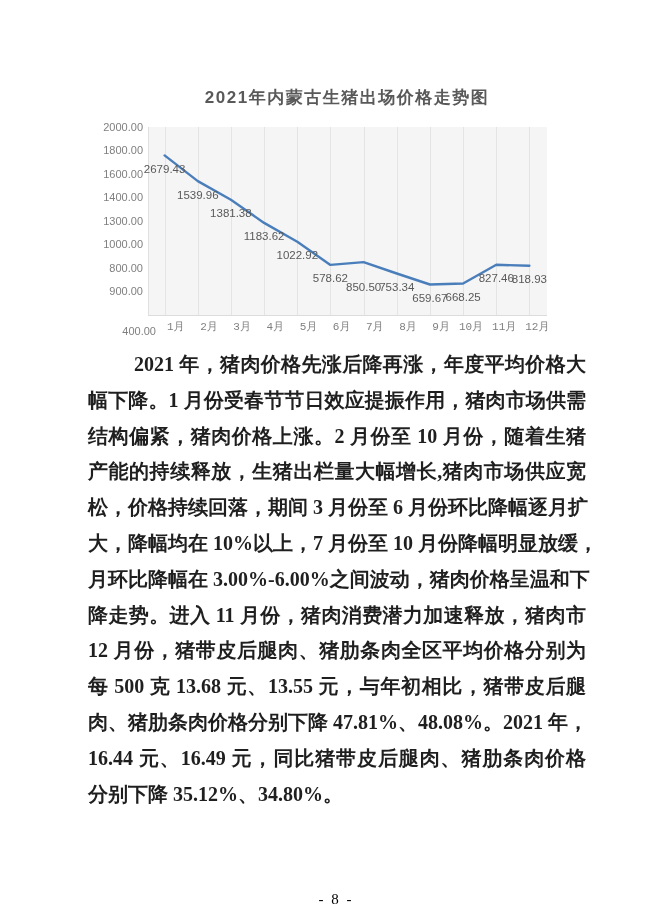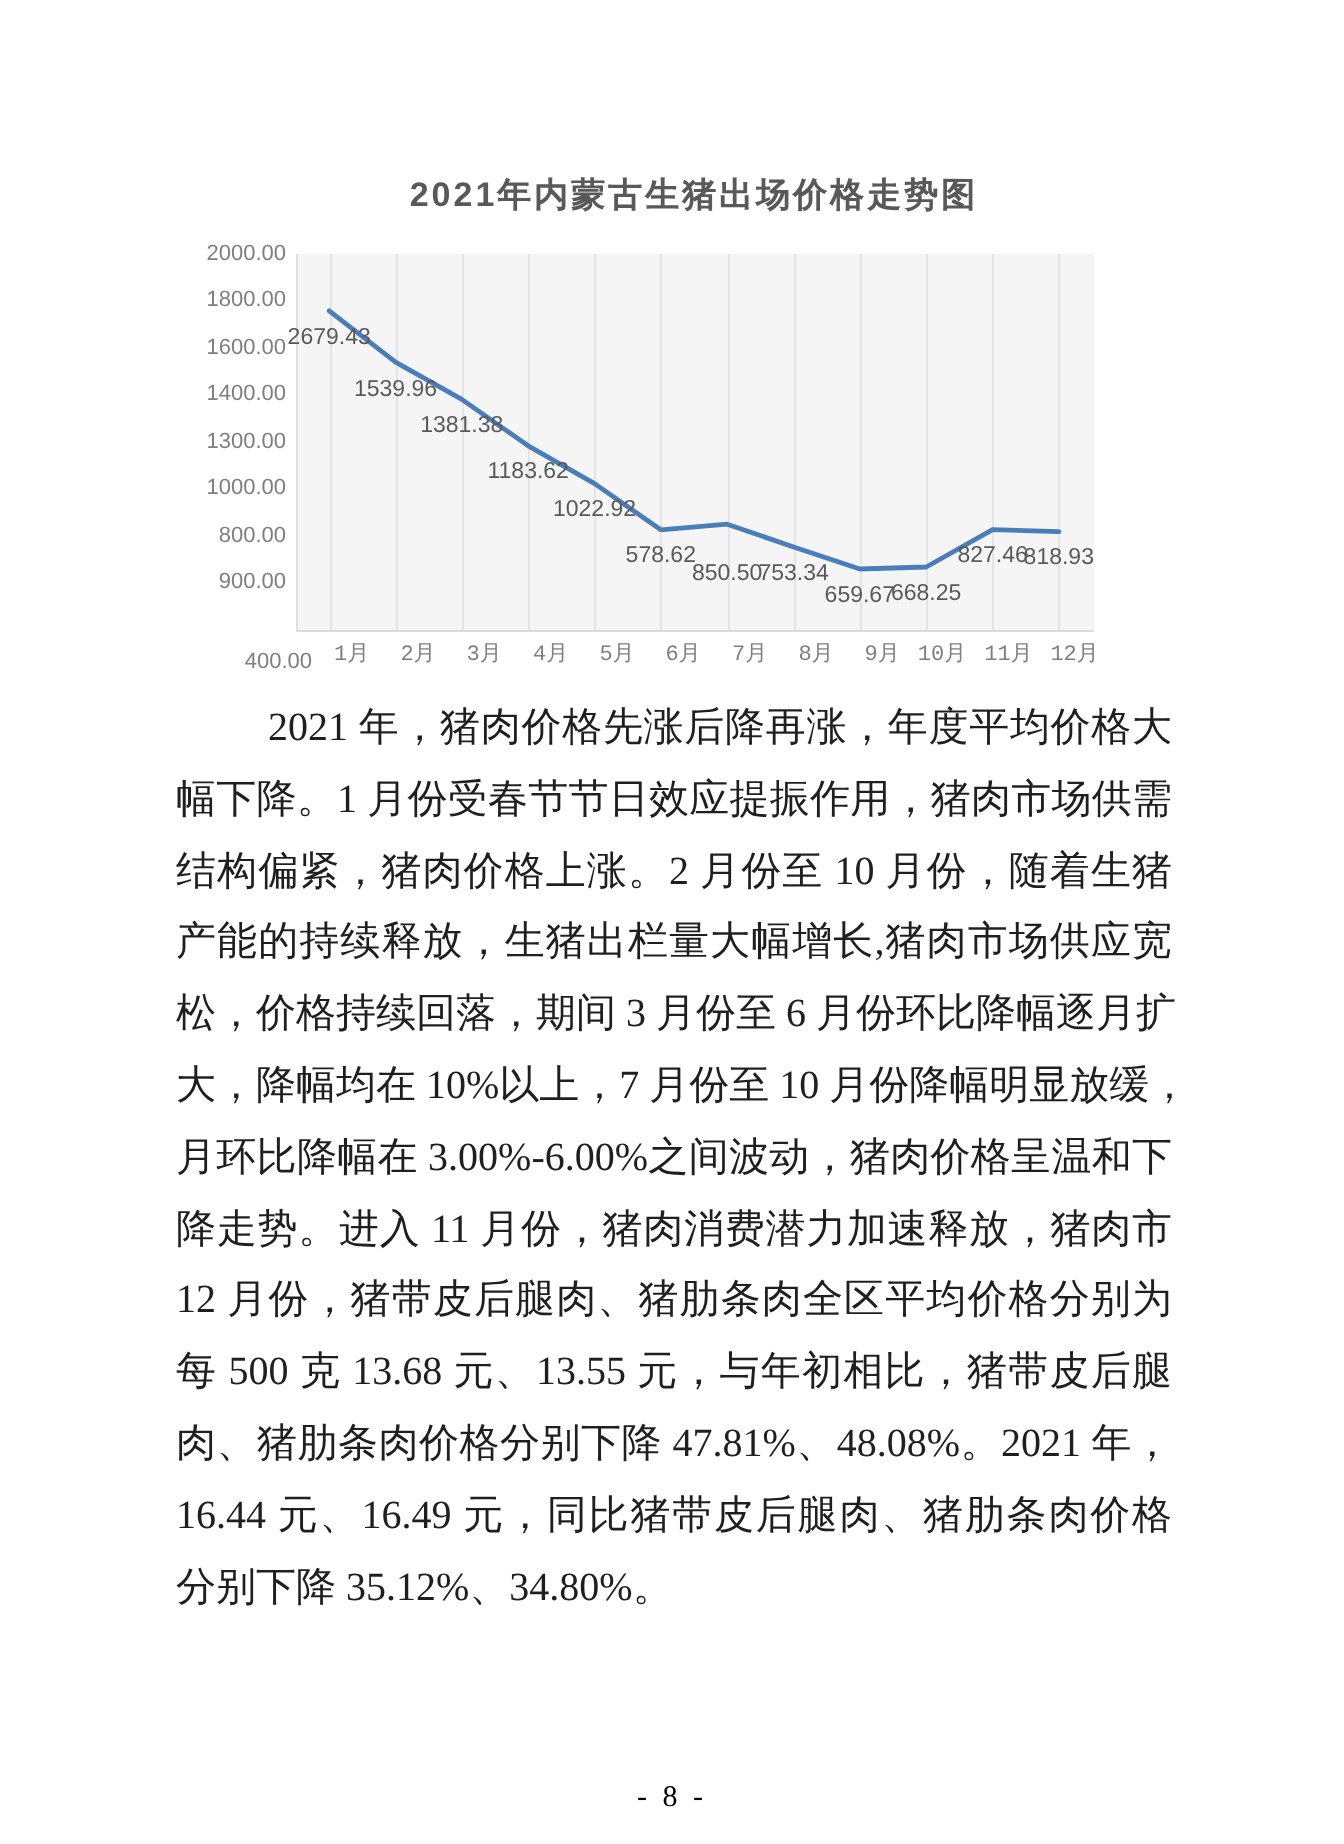--- a/index.html
+++ b/index.html
@@ -48,21 +48,21 @@
     position:absolute;
     font-family:"Liberation Sans","DejaVu Sans",sans-serif;
     font-size:11.5px;color:#595959;
     text-align:center;width:60px;
     white-space:nowrap;
   }
   #chart-canvas svg{position:absolute;left:0;top:0;}
   
   .para{
     position:absolute;
-    left:88px;top:347px;width:498px;
+    left:88px;top:347px;width:498px;font-weight:bold;
   }
   .para .line{
     height:35.8px;line-height:35.8px;
     font-size:20px;
     text-align:justify;
     text-align-last:justify;
     white-space:nowrap;
     overflow:visible;
   }
   .para .line:first-child{text-indent:46px;}

